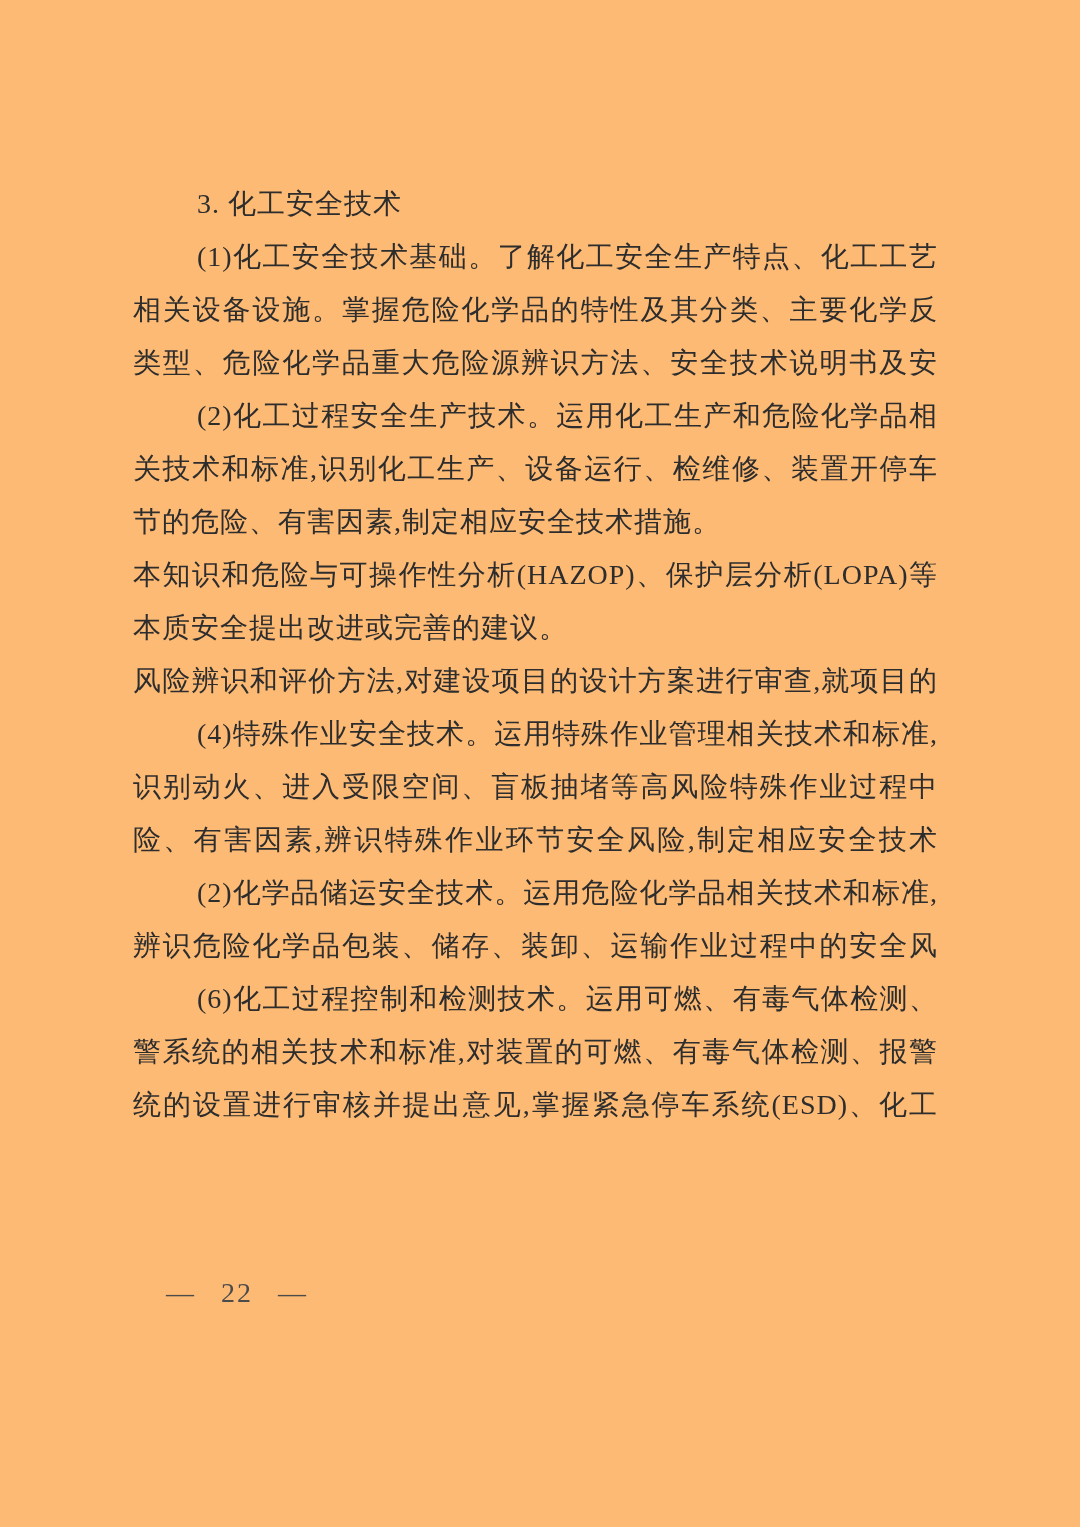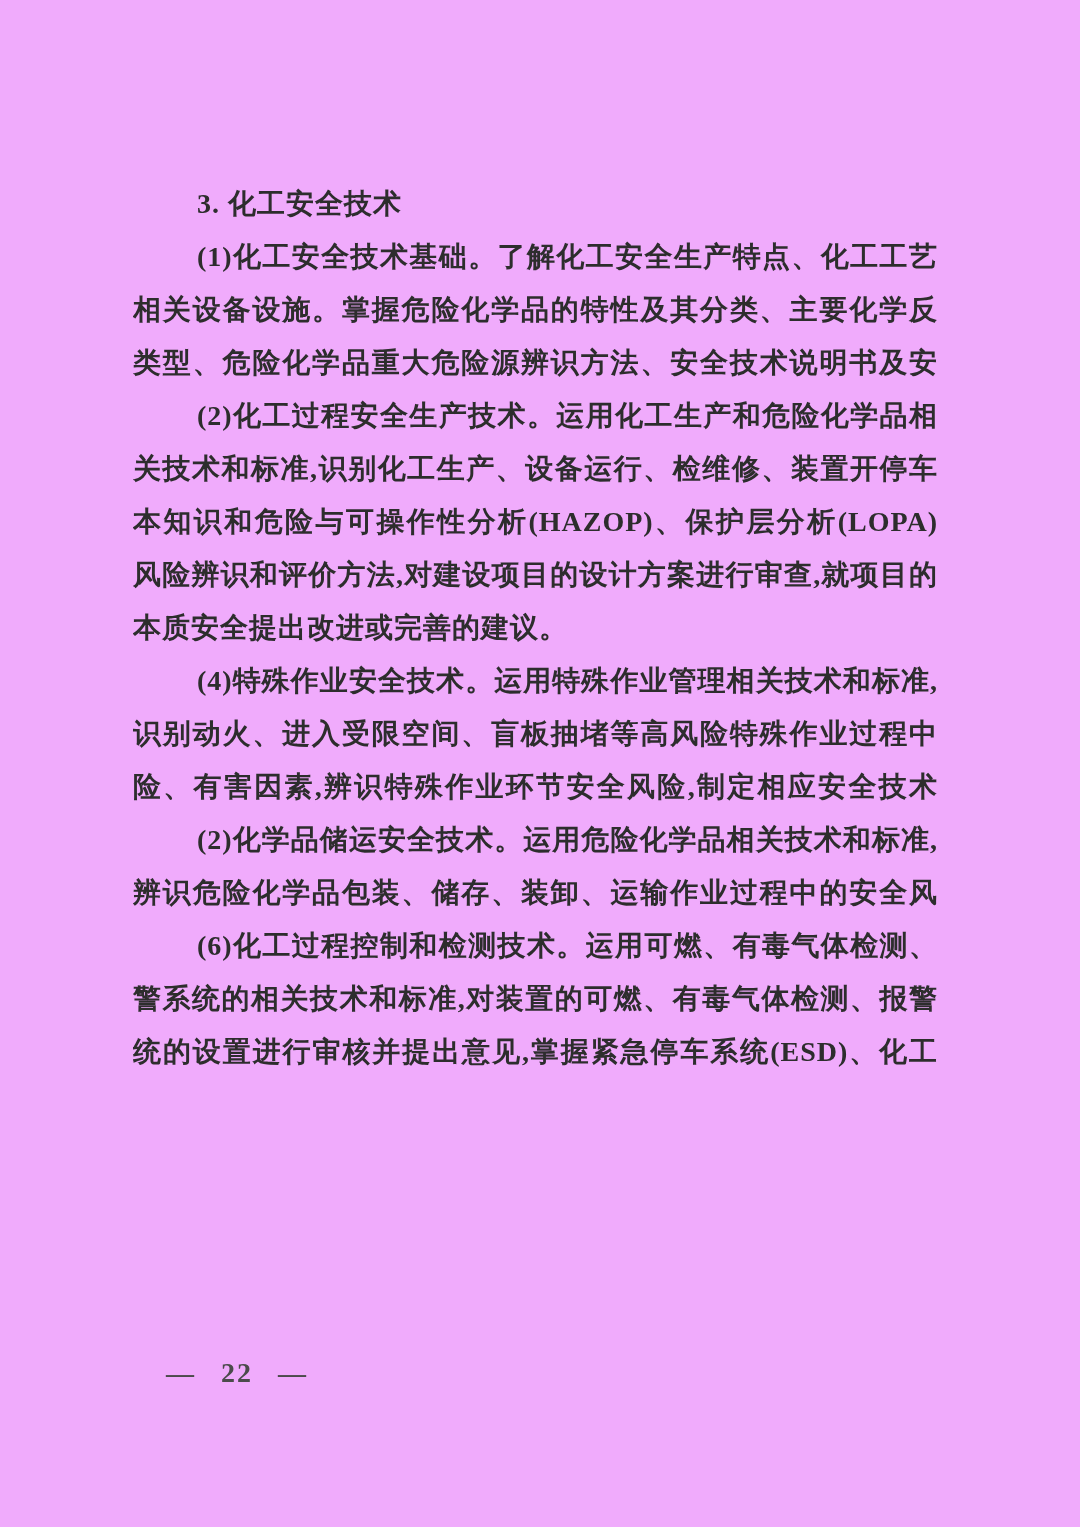--- a/index.html
+++ b/index.html
@@ -4,24 +4,23 @@
 <style>
   html, body {
     margin: 0;
     padding: 0;
     background: #e8e8e8;
   }
   .page {
     position: relative;
     width: 1080px;
     height: 1527px;
-    background: #f0abfc;
+    background: #fdba74;
     overflow: hidden;
     font-family: "Liberation Serif", "DejaVu Serif", serif;
-    font-weight: bold;
   }
   .text-block {
     position: absolute;
     left: 133px;
     top: 177px;
     width: 805px;
   }
   .line {
     height: 53px;
     line-height: 53px;
@@ -34,43 +33,44 @@
   }
   .line.fill {
     text-align-last: justify;
   }
   .line.indent {
     padding-left: 64px;
   }
   .page-footer {
     position: absolute;
     left: 166px;
-    top: 1352px;
+    top: 1272px;
     height: 42px;
     line-height: 42px;
     font-size: 28px;
     color: #4b4b4b;
     letter-spacing: 2px;
     word-spacing: 16px;
   }
 </style>
 </head>
 <body>
 
 <div class="page">
   <div class="text-block">
       <div class="line indent">3. 化工安全技术</div>
       <div class="line indent fill">(1)化工安全技术基础。了解化工安全生产特点、化工工艺及</div>
       <div class="line fill">相关设备设施。掌握危险化学品的特性及其分类、主要化学反应</div>
       <div class="line fill">类型、危险化学品重大危险源辨识方法、安全技术说明书及安全标</div>
       <div class="line indent fill">(2)化工过程安全生产技术。运用化工生产和危险化学品相</div>
       <div class="line fill">关技术和标准,识别化工生产、设备运行、检维修、装置开停车等环</div>
+      <div class="line">节的危险、有害因素,制定相应安全技术措施。</div>
       <div class="line fill">本知识和危险与可操作性分析(HAZOP)、保护层分析(LOPA)等</div>
+      <div class="line">本质安全提出改进或完善的建议。</div>
       <div class="line fill">风险辨识和评价方法,对建设项目的设计方案进行审查,就项目的</div>
-      <div class="line">本质安全提出改进或完善的建议。</div>
       <div class="line indent fill">(4)特殊作业安全技术。运用特殊作业管理相关技术和标准,</div>
       <div class="line fill">识别动火、进入受限空间、盲板抽堵等高风险特殊作业过程中的危</div>
       <div class="line fill">险、有害因素,辨识特殊作业环节安全风险,制定相应安全技术</div>
       <div class="line indent fill">(2)化学品储运安全技术。运用危险化学品相关技术和标准,</div>
       <div class="line fill">辨识危险化学品包装、储存、装卸、运输作业过程中的安全风险,制</div>
       <div class="line indent fill">(6)化工过程控制和检测技术。运用可燃、有毒气体检测、报</div>
       <div class="line fill">警系统的相关技术和标准,对装置的可燃、有毒气体检测、报警系</div>
       <div class="line fill">统的设置进行审核并提出意见,掌握紧急停车系统(ESD)、化工安</div>
     </div>
   <div class="page-footer">

